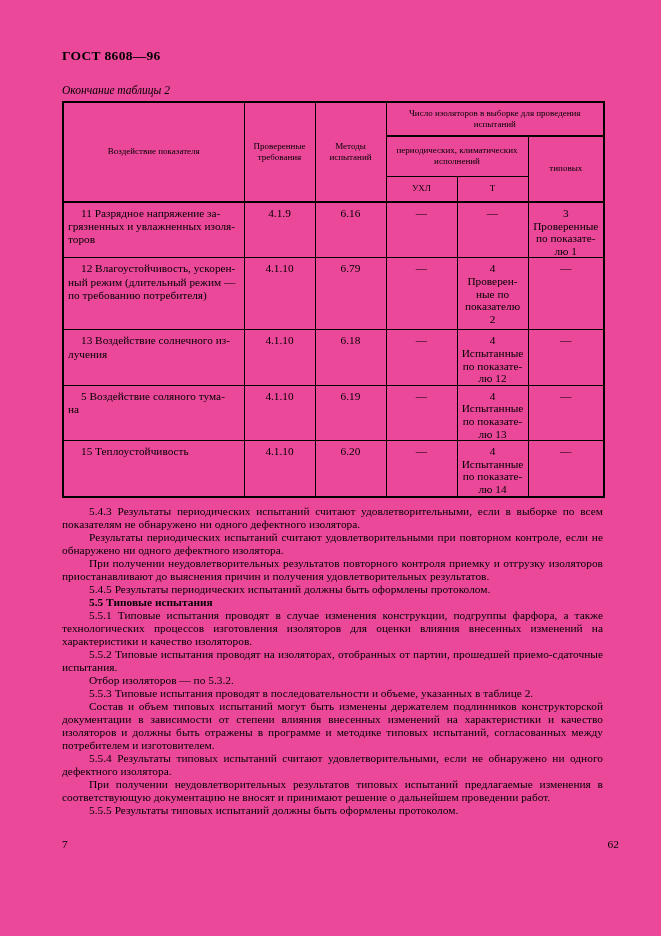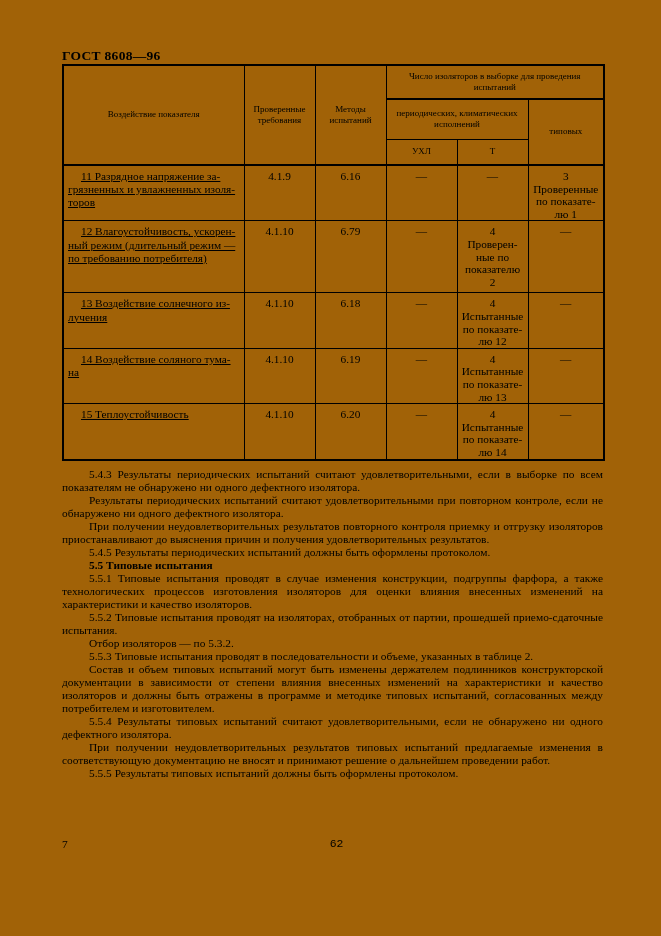--- a/index.html
+++ b/index.html
@@ -1,21 +1,21 @@
 <!DOCTYPE html>
 <html><head>
 <meta charset="utf-8">
 <style>
   html, body { margin: 0; padding: 0; }
   body { background: #ffffff; }
   .page {
     position: relative;
     width: 661px;
     height: 936px;
-    background: #a16207;
+    background: #ec4899;
     color: #000000;
     font-family: "Liberation Serif", serif;
     overflow: hidden;
     box-sizing: border-box;
   }
   .content {
     position: absolute;
     left: 62px;
     top: 48px;
     width: 541px;
@@ -59,21 +59,20 @@
     text-align: center;
     padding-top: 4px;
     white-space: pre-line;
   }
   table.results tbody td.name-cell {
     text-align: left;
     padding-left: 4px;
     padding-right: 3px;
     text-indent: 13px;
     line-height: 13.2px;
-    text-decoration: underline;
   }
   .body-text {
     margin-top: 7px;
   }
   .body-text p {
     margin: 0;
     font-size: 11.4px;
     line-height: 13px;
     text-align: justify;
     text-indent: 27px;
@@ -83,29 +82,30 @@
     text-align: left;
   }
   .footer {
     position: absolute;
     left: 62px;
     top: 838px;
     width: 541px;
     font-size: 11.4px;
   }
   .footer .page-num-left { position: absolute; left: 0; top: 0; }
-  .footer .page-num-center { position: absolute; left: 4px; width: 100%; text-align: center; top: 0; font-family: Liberation Mono, monospace; }
+  .footer .page-num-center { position: absolute; left: 16px; width: 100%; text-align: right; top: 0; }
 </style>
 </head>
 <body>
 
 <div class="page">
   <div class="content">
 
     <div class="doc-number">ГОСТ 8608—96</div>
+    <div class="table-caption">Окончание таблицы 2</div>
 
     <table class="results">
       <colgroup>
         <col style="width:181px">
         <col style="width:71px">
         <col style="width:71px">
         <col style="width:71px">
         <col style="width:71px">
         <col style="width:76px">
       </colgroup>
@@ -159,21 +159,21 @@
           <td>4.1.10</td>
           <td>6.18</td>
           <td>—</td>
           <td>4
 Испытанные
 по показате-
 лю 12</td>
           <td>—</td>
         </tr>
         <tr style="height:53px">
-          <td class="name-cell">14  Воздействие соляного тума-
+          <td class="name-cell">5  Воздействие соляного тума-
 на</td>
           <td>4.1.10</td>
           <td>6.19</td>
           <td>—</td>
           <td>4
 Испытанные
 по показате-
 лю 13</td>
           <td>—</td>
         </tr>

